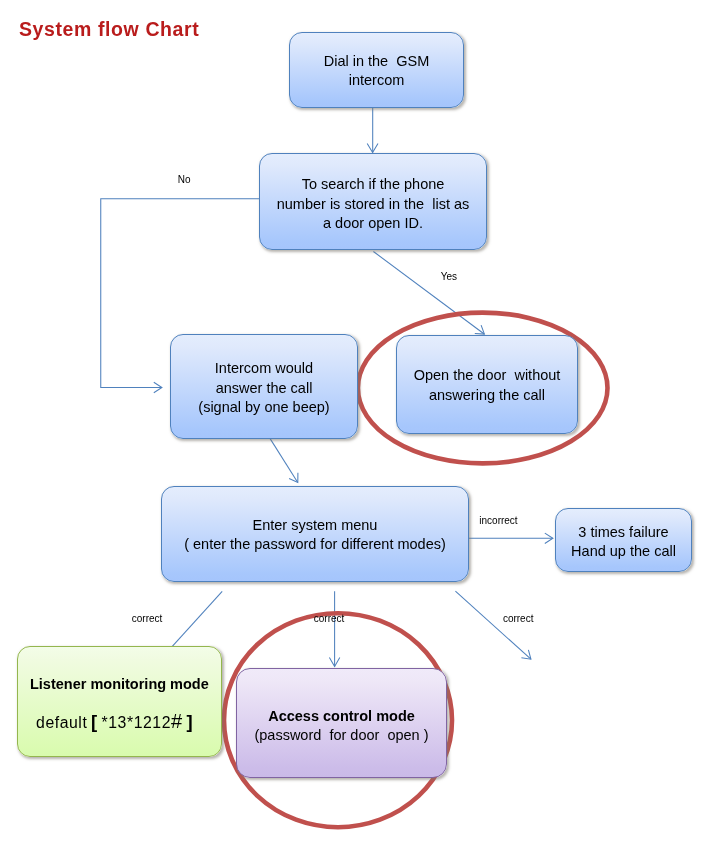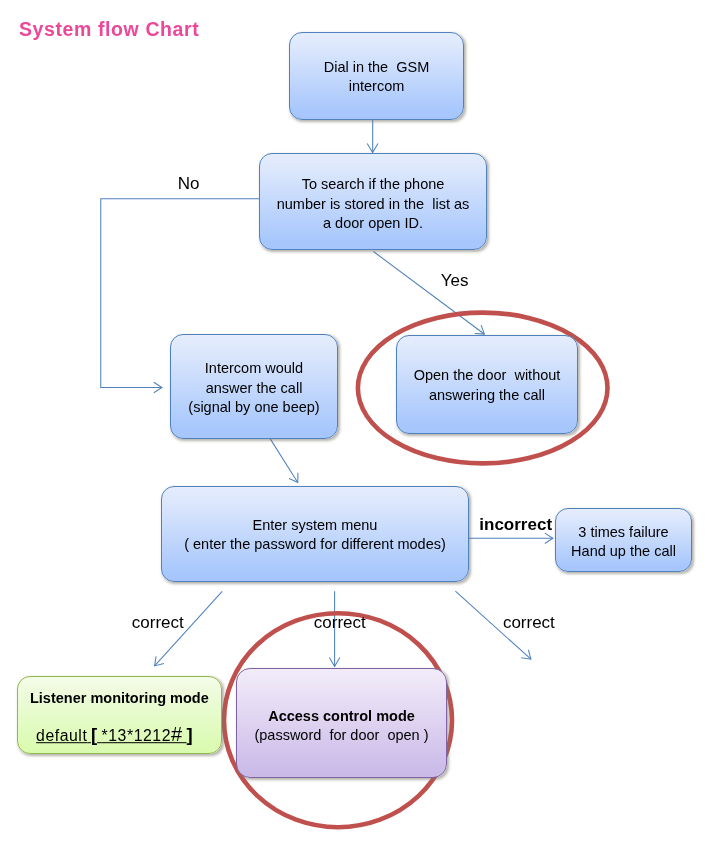--- a/index.html
+++ b/index.html
@@ -3,52 +3,52 @@
 <meta charset="utf-8">
 <title>System flow Chart</title>
 <style>
   html,body{margin:0;padding:0;}
   body{width:719px;height:842px;background:#ffffff;position:relative;overflow:hidden;
        font-family:"Liberation Sans",sans-serif;
        -webkit-font-smoothing:antialiased;}
   #stage{position:absolute;left:0;top:0;width:719px;height:842px;}
 
   #title{position:absolute;left:19px;top:17.9px;font-size:19.5px;font-weight:bold;
-         color:#ec4899;letter-spacing:0.6px;}
+         color:#b91c1c;letter-spacing:0.6px;}
 
   svg#conns{position:absolute;left:0;top:0;width:719px;height:842px;}
 
   .node{position:absolute;box-sizing:border-box;display:flex;flex-direction:column;
         align-items:center;justify-content:center;text-align:center;color:#000;
         font-size:14.5px;line-height:19.4px;border-radius:13px;}
   .node .ln{display:block;white-space:pre;}
   .node .hd{display:block;white-space:pre;font-weight:bold;}
   .node .gap{display:block;height:19.4px;}
   .node{--ty:0px;}
   .node>span{transform:translateY(var(--ty));}
-  .node .code{font-size:15.8px;letter-spacing:0.55px;padding-right:10px;position:relative;top:-2.4px;text-decoration:underline;}
+  .node .code{font-size:15.8px;letter-spacing:0.55px;padding-right:10px;position:relative;top:-2.4px;}
   .node .code .bk{font-weight:bold;font-size:18.5px;letter-spacing:0;}
   .node .code .hs{font-weight:normal;font-size:20px;letter-spacing:0;}
   .node .code .sp{letter-spacing:0;}
   .node .code .sp2{letter-spacing:0;font-size:13px;}
 
   .blue{border:1px solid #4f81bd;
         background:linear-gradient(to bottom,#e4edfd 0%,#dfe9fc 12%,#a7c7fc 92%,#a5c5fc 100%);
         box-shadow:1.8px 1.9px 2.8px rgba(124,118,110,0.55);}
   .green{border:1px solid #94b64e;
         background:linear-gradient(to bottom,#f3fde8 0%,#f0fbe0 12%,#dbfbb2 92%,#d8fbae 100%);
         box-shadow:1.8px 1.9px 2.8px rgba(124,118,110,0.55);}
   .purple{border:1px solid #8064a2;
         background:linear-gradient(to bottom,#f0eaf9 0%,#eee7f7 12%,#ccbce9 92%,#cabae8 100%);
         box-shadow:1.8px 1.9px 2.8px rgba(124,118,110,0.55);}
   .orange{border:1px solid #e36c0a;
         background:linear-gradient(to bottom,#feeee1 0%,#fdeadb 12%,#fdc390 92%,#fdc08c 100%);
         box-shadow:1.8px 1.9px 2.8px rgba(124,118,110,0.55);}
 
-  .lbl{position:absolute;font-size:17px;color:#000;white-space:nowrap;}
+  .lbl{position:absolute;font-size:10px;color:#000;white-space:nowrap;}
 </style>
 </head>
 <body>
 
 <div id="stage">
 
   <div id="title">System flow Chart</div>
 
   <svg id="conns" viewBox="0 0 719 842">
     <g stroke="#4f81bd" fill="none" stroke-width="1.05" stroke-linecap="butt" stroke-linejoin="miter">
@@ -76,64 +76,64 @@
 
       <path d="M455.4 591.2 L530.9 659.2"></path>
       <path d="M521.4 657.7 L530.9 659.2 L528.4 649.9"></path>
     </g>
     <g fill="none" stroke="#c0504d" stroke-width="4.6">
       <ellipse cx="482.7" cy="388" rx="124.8" ry="75.4"></ellipse>
       <ellipse cx="338" cy="720.2" rx="114" ry="107"></ellipse>
     </g>
   </svg>
 
-  <div class="node blue" style="left:289px;top:32px;width:175px;height:88px;--ty:1.2px;">
+  <div class="node blue" style="left:289px;top:32px;width:175px;height:76px;--ty:1.2px;">
     <span class="ln">Dial in the  GSM</span>
     <span class="ln">intercom</span>
   </div>
 
   <div class="node blue" style="left:259px;top:153px;width:228px;height:97px;--ty:2.6px;">
     <span class="ln">To search if the phone</span>
     <span class="ln">number is stored in the  list as</span>
     <span class="ln">a door open ID.</span>
   </div>
 
-  <div class="node blue" style="left:170px;top:334px;width:168px;height:105px;--ty:2.2px;">
+  <div class="node blue" style="left:170px;top:334px;width:188px;height:105px;--ty:2.2px;">
     <span class="ln">Intercom would</span>
     <span class="ln">answer the call</span>
     <span class="ln">(signal by one beep)</span>
   </div>
 
   <div class="node blue" style="left:161px;top:486px;width:308px;height:96px;--ty:1.2px;">
     <span class="ln">Enter system menu</span>
     <span class="ln">( enter the password for different modes)</span>
   </div>
 
   <div class="node blue" style="left:396px;top:335px;width:182px;height:99px;--ty:0.8px;">
     <span class="ln">Open the door  without</span>
     <span class="ln">answering the call</span>
   </div>
 
   <div class="node blue" style="left:555px;top:508px;width:137px;height:64px;--ty:2.2px;">
     <span class="ln">3 times failure</span>
     <span class="ln">Hand up the call</span>
   </div>
 
-  <div class="node green" style="left:17.2px;top:676px;width:204.4px;height:78px;--ty:4.2px;">
+  <div class="node green" style="left:17.2px;top:646px;width:204.4px;height:111px;--ty:4.2px;">
     <span class="hd">Listener monitoring mode</span>
     <span class="gap"></span>
     <span class="ln code"><span>default</span><span class="sp2"> </span><span class="bk">[</span><span class="sp"> </span><span>*13*1212</span><span class="hs">#</span><span class="sp"> </span><span class="bk">]</span></span>
   </div>
 
   <div class="node purple" style="left:236.1px;top:668px;width:210.8px;height:110px;border-radius:14px;--ty:2.8px;">
     <span class="hd">Access control mode</span>
     <span class="ln">(password  for door  open )</span>
   </div>
 
 
   <div class="lbl" style="left:177.8px;top:173.7px;">No</div>
   <div class="lbl" style="left:440.8px;top:271px;">Yes</div>
-  <div class="lbl" style="left:479.3px;top:514.6px;font-weight:bold;">incorrect</div>
+  <div class="lbl" style="left:479.3px;top:514.6px;">incorrect</div>
   <div class="lbl" style="left:131.8px;top:612.9px;">correct</div>
   <div class="lbl" style="left:313.8px;top:613.2px;">correct</div>
   <div class="lbl" style="left:502.9px;top:613px;">correct</div>
 
 </div>
 
 </body></html>

